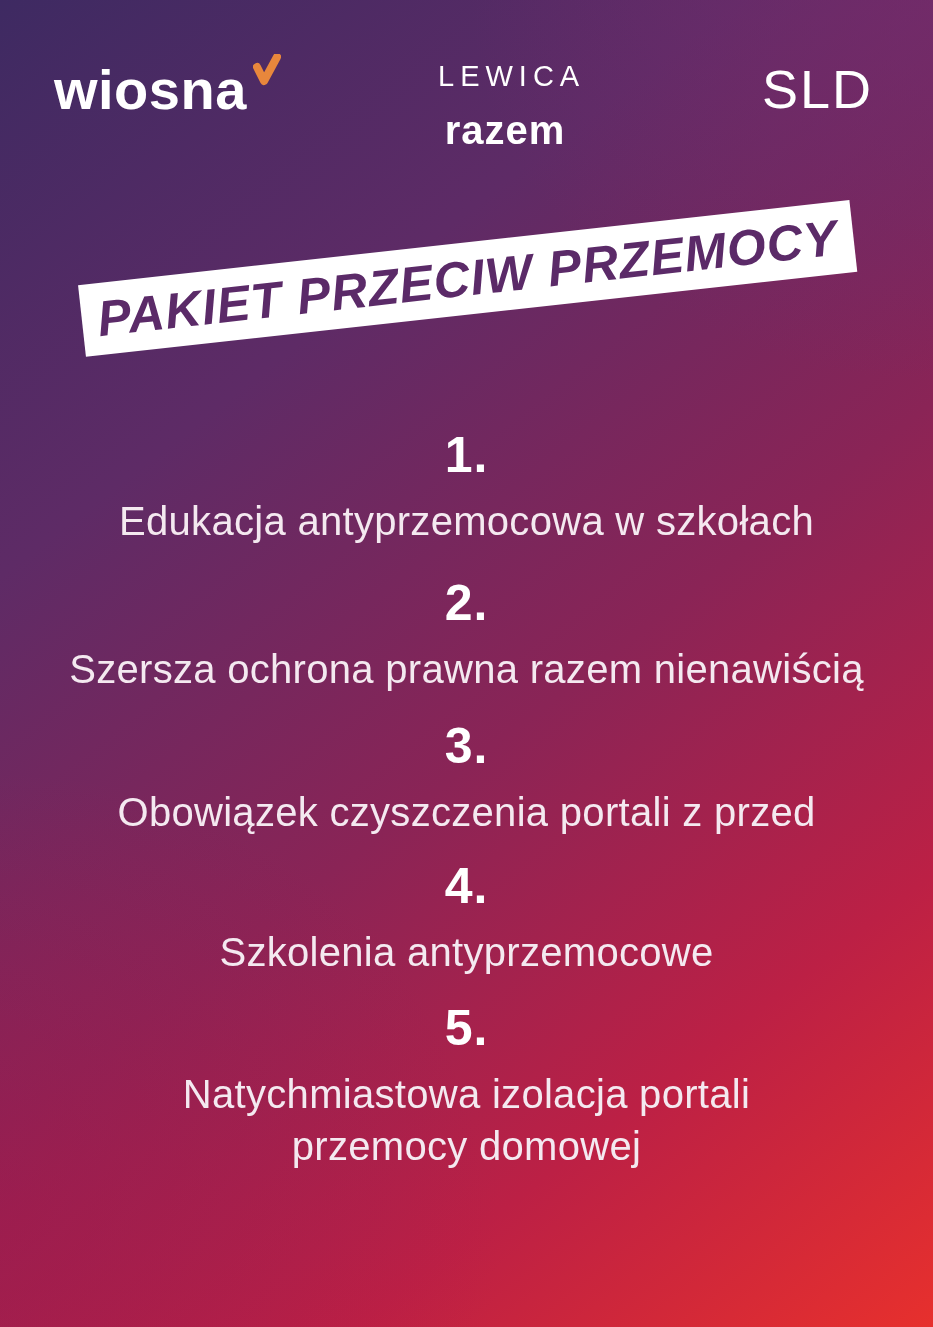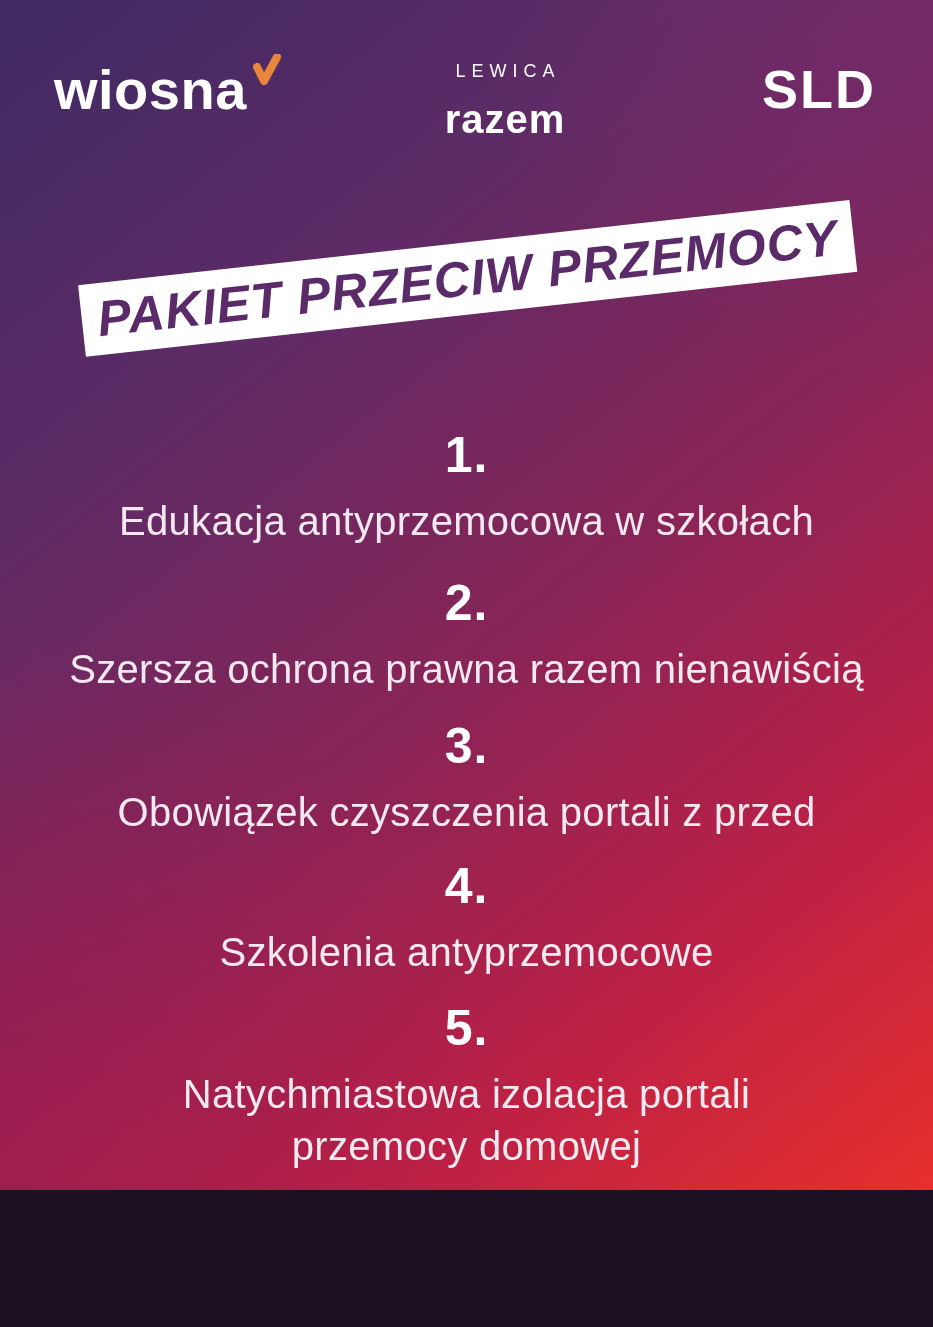--- a/index.html
+++ b/index.html
@@ -1,19 +1,19 @@
 <!DOCTYPE html>
 <html><head>
 <meta charset="utf-8">
 <style>
   html, body { margin: 0; padding: 0; background: #1c1022; }
   .poster {
     position: relative;
     width: 933px;
-    height: 1190px;
+    height: 1327px;
     margin: 0 auto;
     overflow: hidden;
     font-family: "Liberation Sans", sans-serif;
     background-image:
       radial-gradient(ellipse 680px 560px at 100% 0%, rgba(118,44,110,0.60), rgba(118,44,110,0) 68%),
       radial-gradient(ellipse 760px 680px at 0% 92%, rgba(170,20,72,0.40), rgba(170,20,72,0) 66%),
       linear-gradient(142deg, #3e2a62 0%, #5e2b66 28%, #8a2456 55%, #bc2045 78%, #e7302d 100%);
   }
 
   
@@ -23,25 +23,25 @@
     letter-spacing: 0.5px; line-height: 1; white-space: nowrap;
   }
   .wiosna-check {
     position: absolute; right: -34px; top: -8px;
     width: 28px; height: 32px;
   }
   .logo-lewica {
     position: absolute; left: 438px; top: 62px; width: 134px;
     text-align: center; color: #ffffff; line-height: 1;
   }
-  .lewica-line1 { font-size: 18px; font-weight: 500; letter-spacing: 6px; margin-right: -6px; }
+  .lewica-line1 { font-size: 29px; font-weight: 500; letter-spacing: 6px; margin-right: -6px; }
   .lewica-line2 { font-size: 40px; font-weight: 700; letter-spacing: 1px; margin-top: 19px; }
   .logo-sld {
     position: absolute; left: 762px; top: 62px;
-    color: #ffffff; font-size: 54px; font-weight: 700;
+    color: #ffffff; font-size: 54px; font-weight: 400;
     letter-spacing: 2px; line-height: 1;
   }
 
   
   .banner {
     position: absolute; left: 82px; top: 285px;
     width: 776px; height: 72px;
     background: #ffffff;
     transform: rotate(-6.3deg);
     transform-origin: left center;

